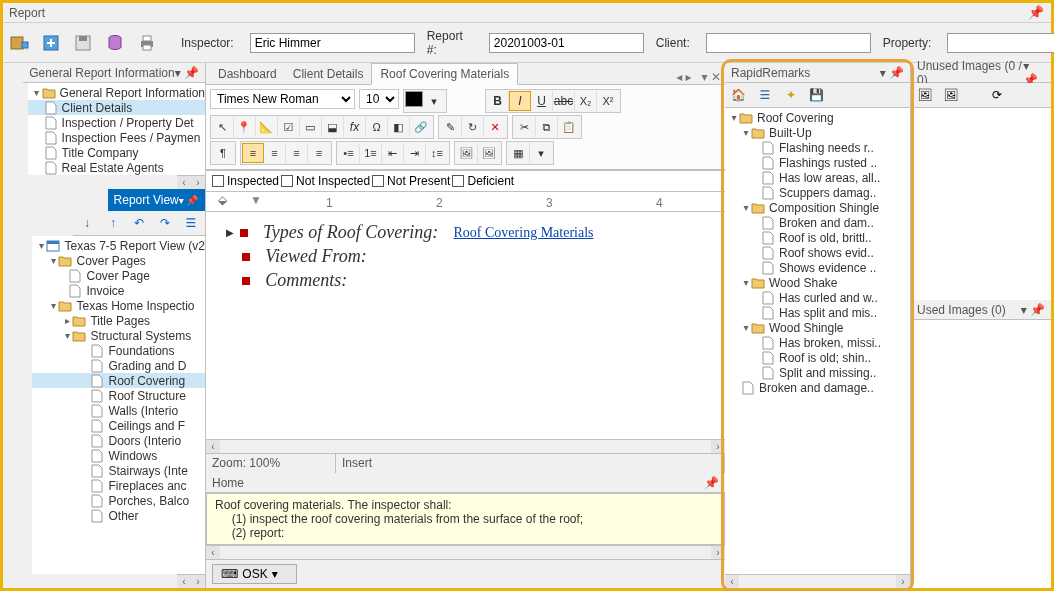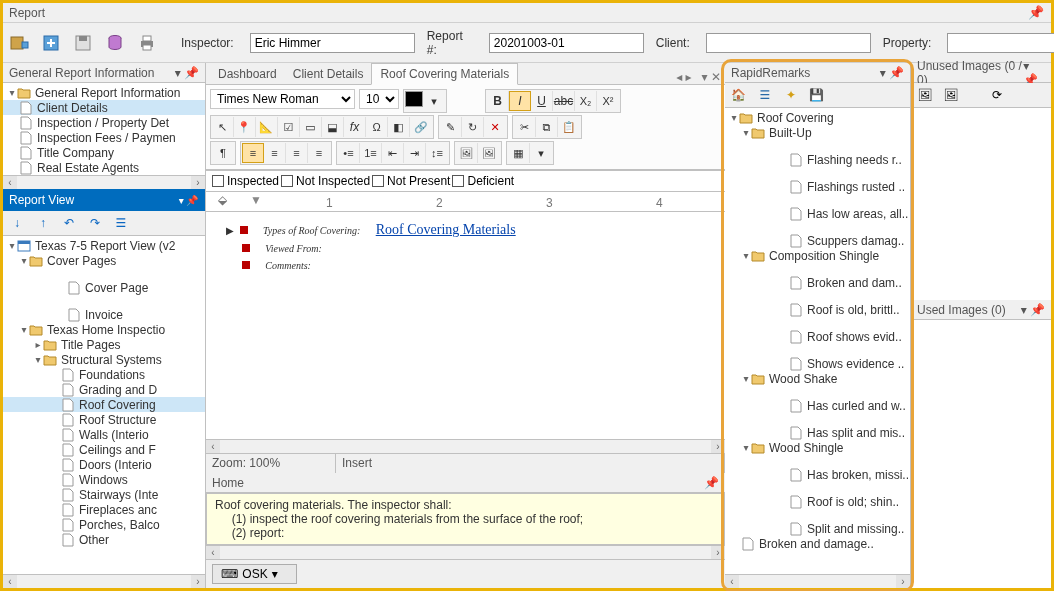--- a/index.html
+++ b/index.html
@@ -11,33 +11,33 @@
 .toolbar { background: #f0f0f0; display: flex; align-items: center; padding: 4px 6px; gap: 12px; border-bottom: 1px solid #d0d0d0; height: 40px; }
 .tbtn { width: 26px; height: 26px; display: flex; align-items: center; justify-content: center; cursor: pointer; }
 .tbtn svg { width: 20px; height: 20px; }
 .field { display: flex; align-items: center; gap: 16px; }
 .field-label { color: #333; }
 .field-input { border: 1px solid #999; padding: 2px 4px; height: 20px; background: #fff; min-width: 110px; }
 .main { display: flex; flex: 1; min-height: 0; }
 .panel { display: flex; flex-direction: column; border-right: 1px solid #c0c0c0; background: #f0f0f0; }
 .panel-header { background: #f0f0f0; display: flex; align-items: center; padding: 2px 6px; border-bottom: 1px solid #c0c0c0; height: 20px; color: #555; }
 .panel-header .pin { font-size: 12px; }
-.left { width: 203px; }
+.left { width: 203px; align-items: flex-end; }
 .center { flex: 1; display: flex; flex-direction: column; background: #15803d; }
 .remarks { width: 186px; position: relative; }
 .right { width: 140px; border-right: none; }
 .tree { background: #fff; overflow: hidden; padding: 2px 0; flex: 1; }
 .tree-row { display: flex; align-items: center; height: 15px; padding-left: 4px; white-space: nowrap; overflow: hidden; cursor: pointer; }
 .tree-row.sel { background: #cde6f7; }
 .caret { width: 10px; color: #666; font-size: 10px; text-align: center; }
 .folder-icon { width: 16px; height: 14px; margin-right: 2px; display: flex; align-items: center; }
 .folder-icon svg, .doc-icon svg { width: 14px; height: 14px; }
 .doc-icon { width: 16px; height: 14px; margin-right: 2px; display: flex; align-items: center; }
 .tree-label { color: #333; overflow: hidden; text-overflow: clip; }
-.ind1 { padding-left: 16px; } .ind2 { padding-left: 30px; } .ind3 { padding-left: 64px; margin-top: 12px; } .ind4 { padding-left: 58px; }
+.ind1 { padding-left: 16px; } .ind2 { padding-left: 30px; } .ind3 { padding-left: 36px; } .ind4 { padding-left: 58px; }
 .blueheader { background: #006cbe; color: #fff; display: flex; align-items: center; padding: 2px 6px; height: 22px; }
 .blueheader .arrow { margin-left: auto; color: #fff; font-size: 10px; }
 .rowicons { display: flex; gap: 10px; padding: 4px 6px; background: #f0f0f0; border-bottom: 1px solid #c0c0c0; }
 .rowicons span { width: 16px; height: 16px; display: flex; align-items: center; justify-content: center; cursor: pointer; }
 .tabs { display: flex; background: #f0f0f0; border-bottom: 1px solid #c0c0c0; padding-left: 4px; align-items: end; height: 22px; }
 .tab { padding: 3px 8px; color: #555; cursor: pointer; }
 .tab.active { background: #fcfcfc; border: 1px solid #c0c0c0; border-bottom: 1px solid #fcfcfc; position: relative; top: 1px; }
 .editor-toolbars { background: #fcfcfc; border-bottom: 1px solid #c0c0c0; padding: 2px 4px; }
 .et-row { display: flex; gap: 4px; align-items: flex-start; margin: 2px 0; flex-wrap: nowrap; }
 .et-group { display: flex; border: 1px solid #c8c8c8; background: #f4f4f4; padding: 1px; gap: 0; }
@@ -48,21 +48,21 @@
 .color-sq { width: 18px; height: 16px; background: #000; border: 1px solid #999; }
 .checks-row { display: flex; gap: 2px; padding: 3px 6px; background: #fff; border-top: 1px solid #c0c0c0; border-bottom: 1px solid #c0c0c0; }
 .chk { display: flex; align-items: center; gap: 3px; }
 .chk-box { width: 12px; height: 12px; border: 1px solid #555; background: #fff; }
 .ruler { height: 20px; background: #fff; border-bottom: 1px solid #c0c0c0; position: relative; overflow: hidden; font-size: 9px; color: #777; padding-left: 10px; }
 .ruler span { position: absolute; top: 4px; }
 .doc-area { flex: 1; background: #fff; padding: 10px 20px; overflow: hidden; position: relative; }
 .doc-line { display: flex; align-items: center; gap: 6px; margin-bottom: 3px; }
 .bullet-caret { color: #333; font-size: 10px; }
 .red-sq { width: 8px; height: 8px; background: #b90000; }
-.italic-label { font-style: italic; font-family: "Times New Roman", serif; font-size: 10px; color: #333; }
+.italic-label { font-style: italic; font-family: "Times New Roman", serif; font-size: 18px; color: #333; }
 .link-text { color: #0645ad; text-decoration: underline; font-family: "Times New Roman", serif; font-size: 14px; }
 .status-row { display: flex; background: #f0f0f0; border-top: 1px solid #c0c0c0; height: 20px; }
 .status-cell { border-right: 1px solid #c0c0c0; padding: 2px 6px; color: #555; }
 .hint-area { background: #ffffe1; border: 1px solid #c0c0c0; padding: 4px 8px; color: #333; font-size: 11px; }
 .osk-row { background: #f0f0f0; padding: 4px 6px; border-top: 1px solid #c0c0c0; }
 .osk-btn { border: 1px solid #adadad; background: #e8e8e8; padding: 2px 18px 2px 8px; display: inline-flex; align-items: center; gap: 4px; }
 .scrollbar-h { height: 14px; background: #f0f0f0; border-top: 1px solid #c0c0c0; display: flex; }
 .scrollbar-h .arrow { width: 14px; display: flex; align-items: center; justify-content: center; color: #666; font-size: 10px; background: #e4e4e4; cursor:pointer;}
 .scrollbar-h .track { flex: 1; }
 .highlight-ring { position: absolute; border: 3px solid #e8a43a; border-radius: 10px; pointer-events: none; }

